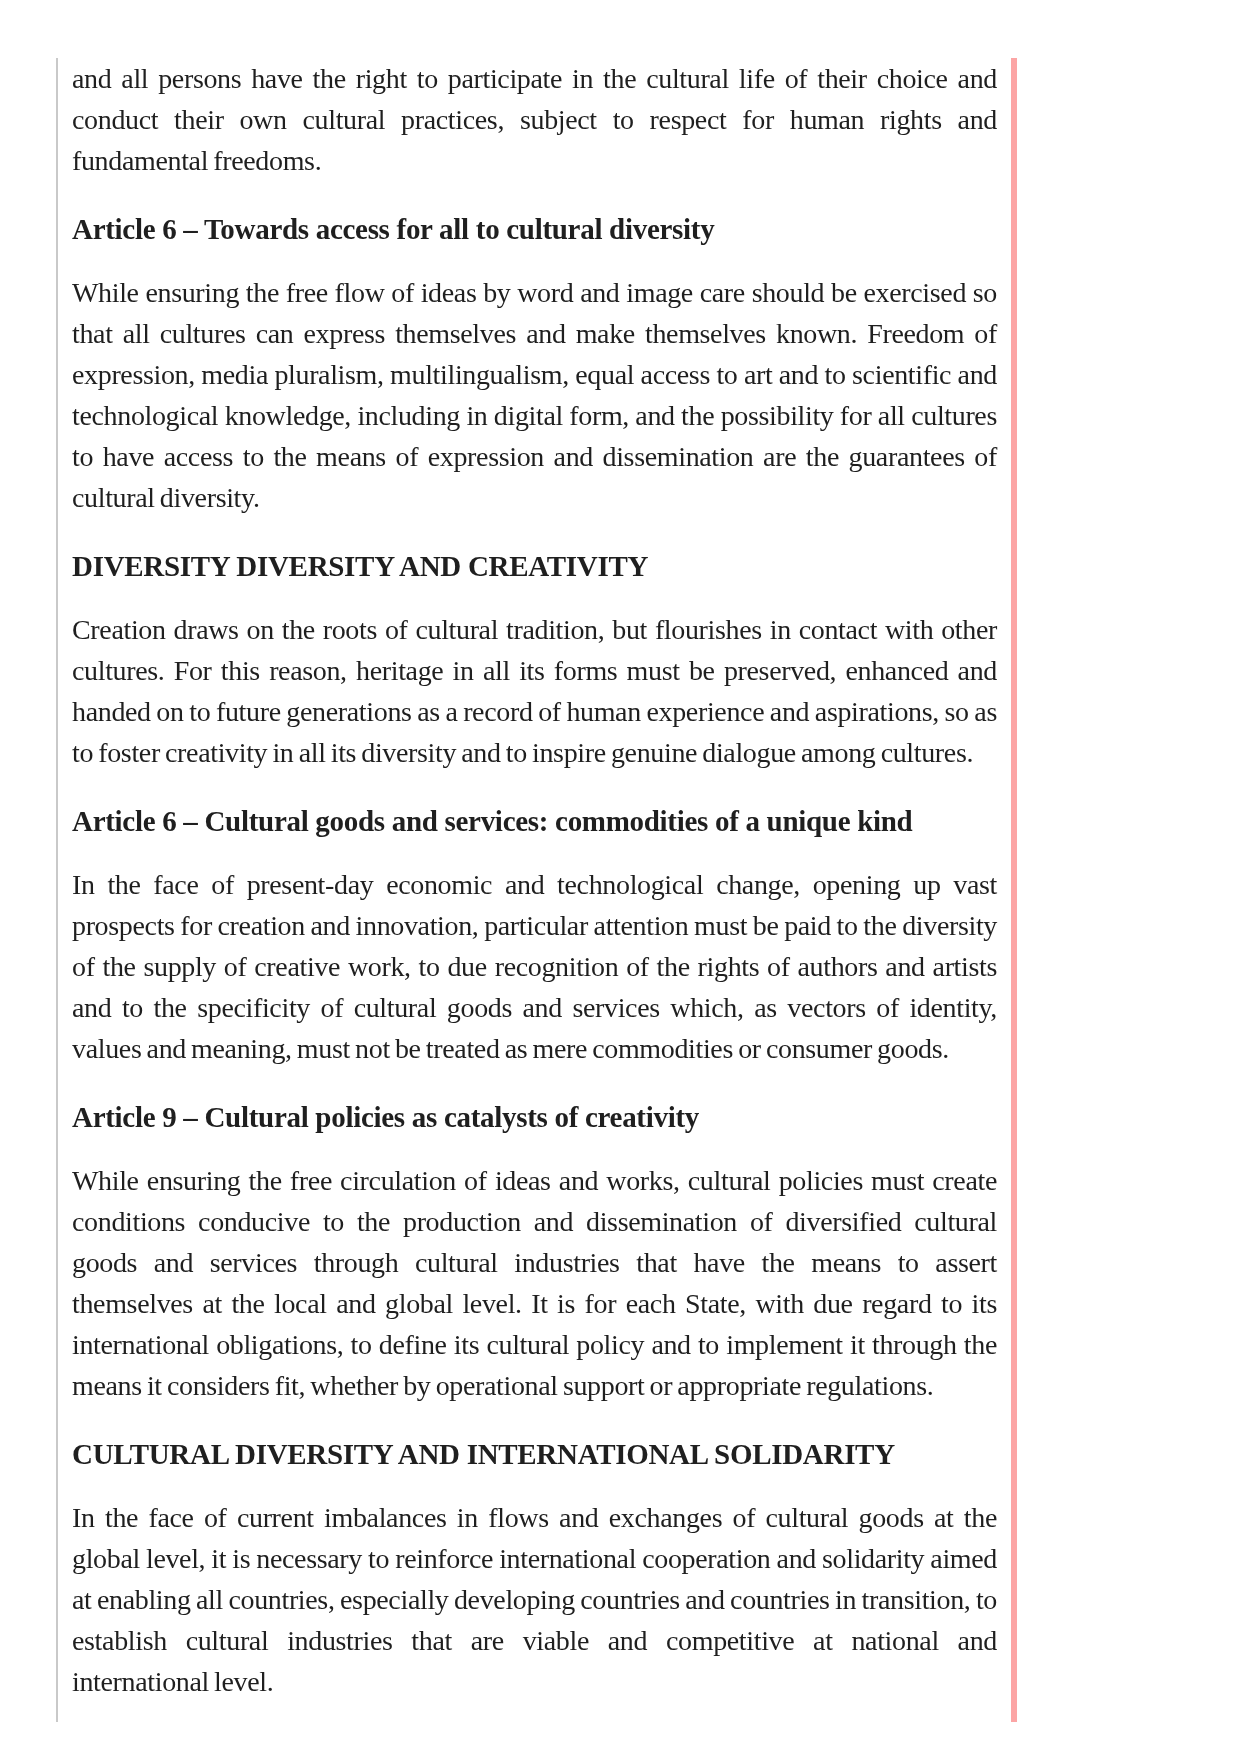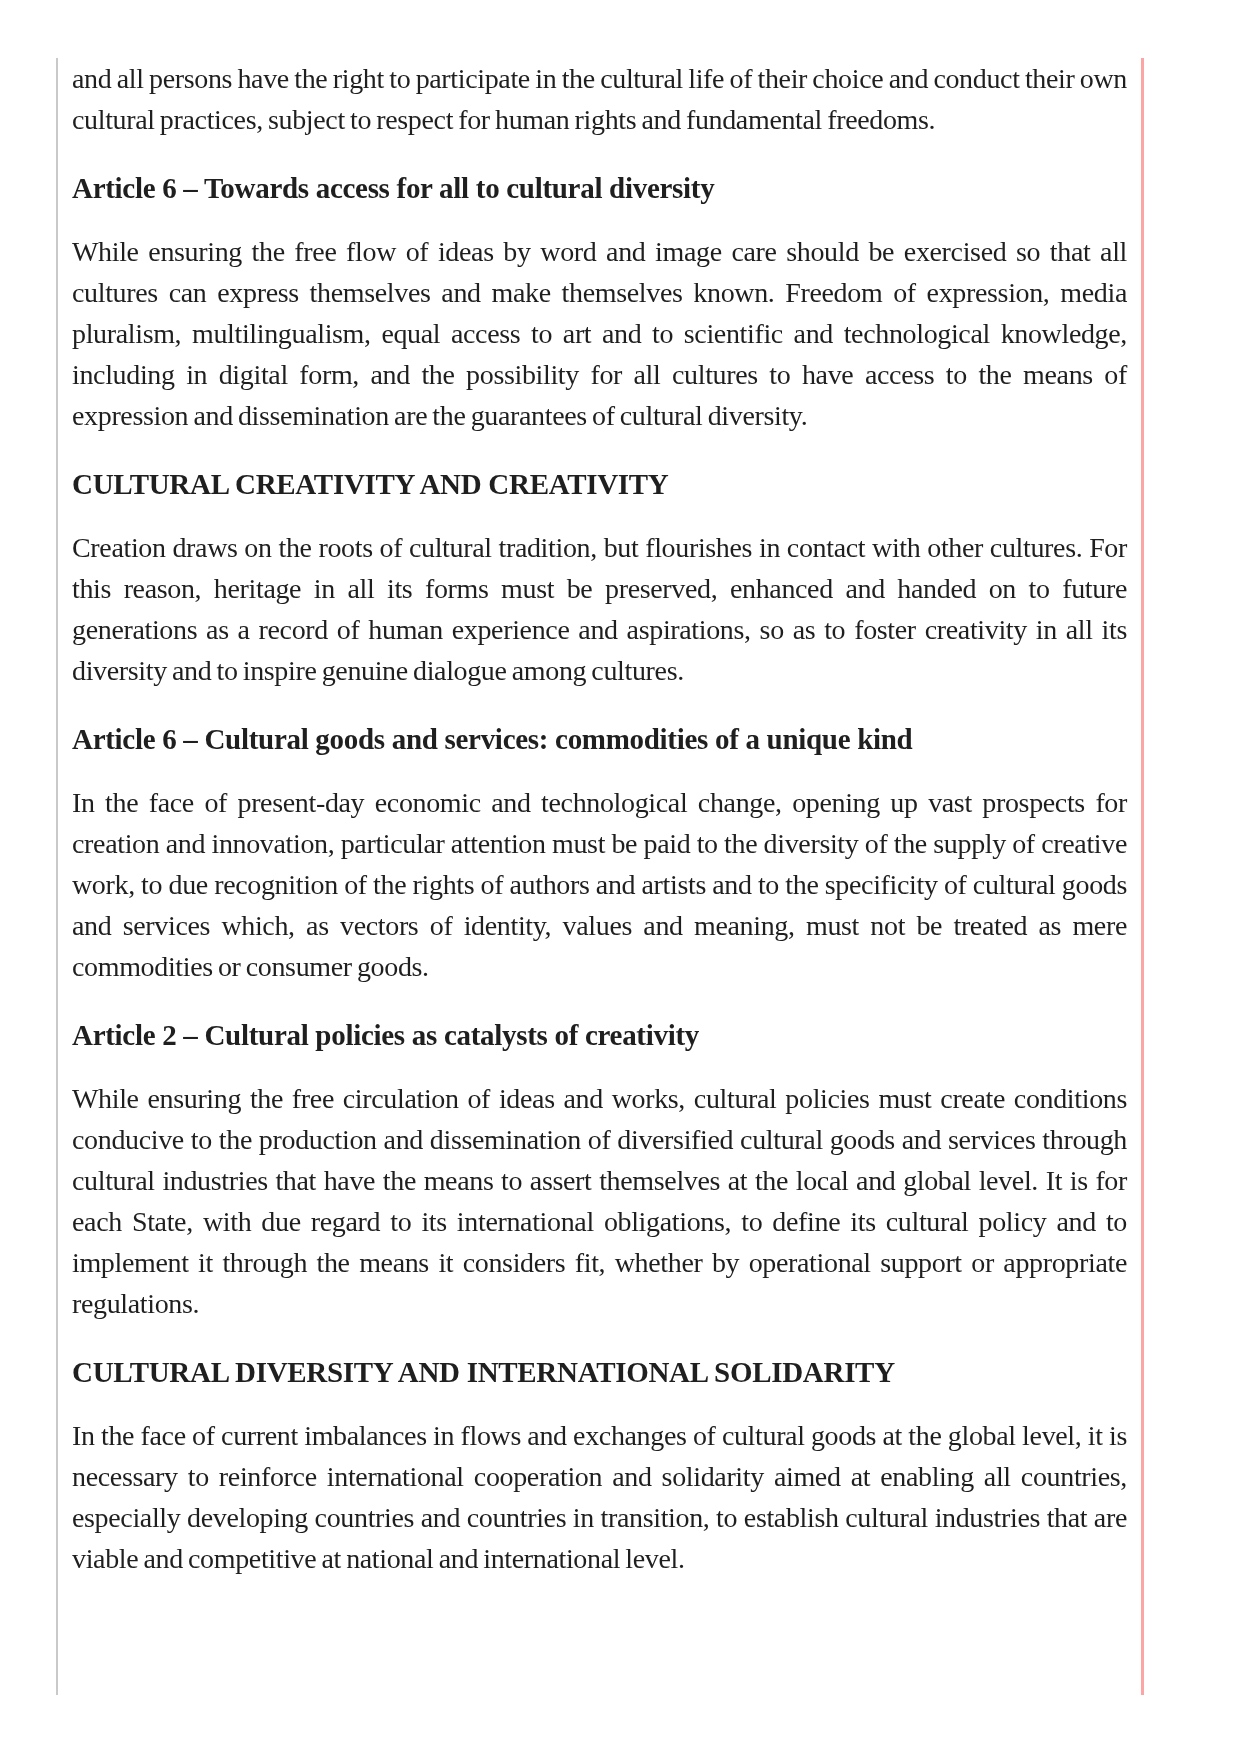--- a/index.html
+++ b/index.html
@@ -10,24 +10,24 @@
   body {
     width: 1241px;
     height: 1754px;
     font-family: "Liberation Serif", serif;
     color: #1f1f1f;
     overflow: hidden;
   }
   .page {
     box-sizing: border-box;
     margin: 58px 0 0 56px;
-    width: 1088px;
+    width: 961px;
     min-height: 1637px;
     border-left: 2px solid #c9c9c9;
-    border-right: 3px solid #fca5a5;
+    border-right: 6px solid #fca5a5;
     padding: 0 14px 20px 14px;
   }
   .doc > * {
     margin: 22px 0;
   }
   .doc > *:first-child { margin-top: 0; }
   .doc > *:last-child  { margin-bottom: 0; }
   .doc p {
     font-size: 28px;
     line-height: 41px;
@@ -44,22 +44,22 @@
   }
 </style>
 </head>
 <body>
 
 <div class="page">
   <div class="doc" id="doc">
       <p>and all persons have the right to participate in the cultural life of their choice and conduct their own cultural practices, subject to respect for human rights and fundamental freedoms.</p>
       <h3>Article 6 – Towards access for all to cultural diversity</h3>
       <p>While ensuring the free flow of ideas by word and image care should be exercised so that all cultures can express themselves and make themselves known. Freedom of expression, media pluralism, multilingualism, equal access to art and to scientific and technological knowledge, including in digital form, and the possibility for all cultures to have access to the means of expression and dissemination are the guarantees of cultural diversity.</p>
-      <h2>CULTURAL CREATIVITY AND CREATIVITY</h2>
+      <h2>DIVERSITY DIVERSITY AND CREATIVITY</h2>
       <p>Creation draws on the roots of cultural tradition, but flourishes in contact with other cultures. For this reason, heritage in all its forms must be preserved, enhanced and handed on to future generations as a record of human experience and aspirations, so as to foster creativity in all its diversity and to inspire genuine dialogue among cultures.</p>
       <h3>Article 6 – Cultural goods and services: commodities of a unique kind</h3>
       <p>In the face of present-day economic and technological change, opening up vast prospects for creation and innovation, particular attention must be paid to the diversity of the supply of creative work, to due recognition of the rights of authors and artists and to the specificity of cultural goods and services which, as vectors of identity, values and meaning, must not be treated as mere commodities or consumer goods.</p>
-      <h3>Article 2 – Cultural policies as catalysts of creativity</h3>
+      <h3>Article 9 – Cultural policies as catalysts of creativity</h3>
       <p>While ensuring the free circulation of ideas and works, cultural policies must create conditions conducive to the production and dissemination of diversified cultural goods and services through cultural industries that have the means to assert themselves at the local and global level. It is for each State, with due regard to its international obligations, to define its cultural policy and to implement it through the means it considers fit, whether by operational support or appropriate regulations.</p>
       <h2>CULTURAL DIVERSITY AND INTERNATIONAL SOLIDARITY</h2>
       <p>In the face of current imbalances in flows and exchanges of cultural goods at the global level, it is necessary to reinforce international cooperation and solidarity aimed at enabling all countries, especially developing countries and countries in transition, to establish cultural industries that are viable and competitive at national and international level.</p>
     </div>
 </div>
 
 </body></html>

